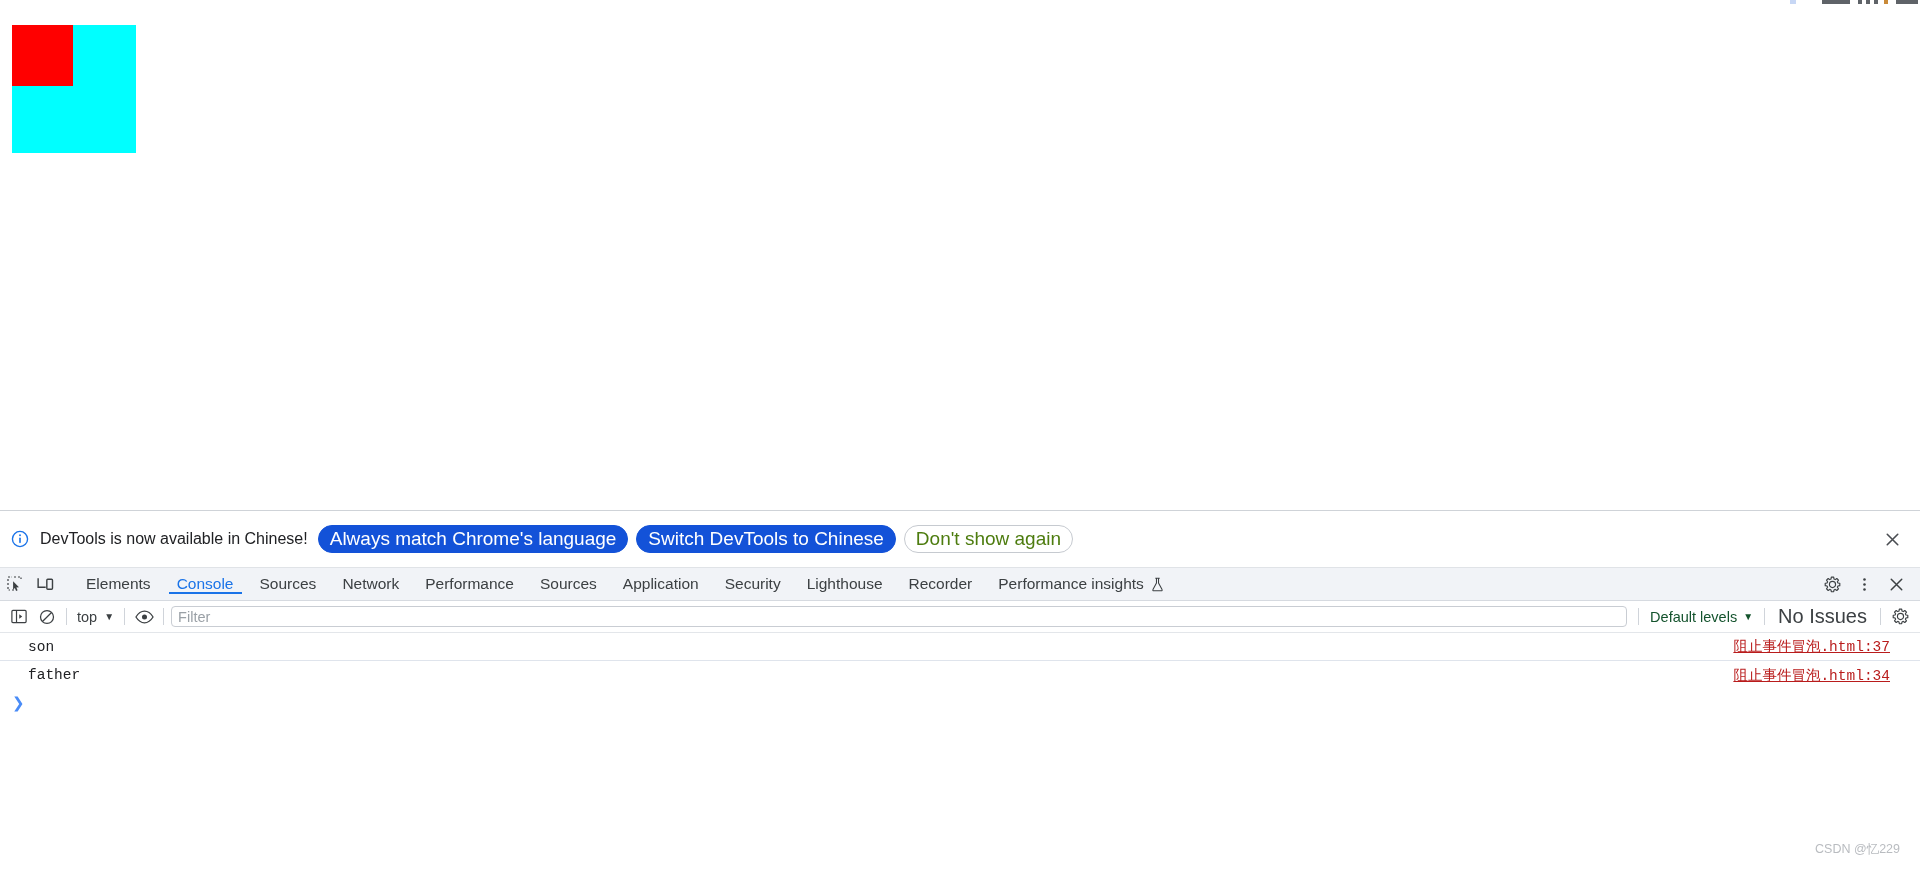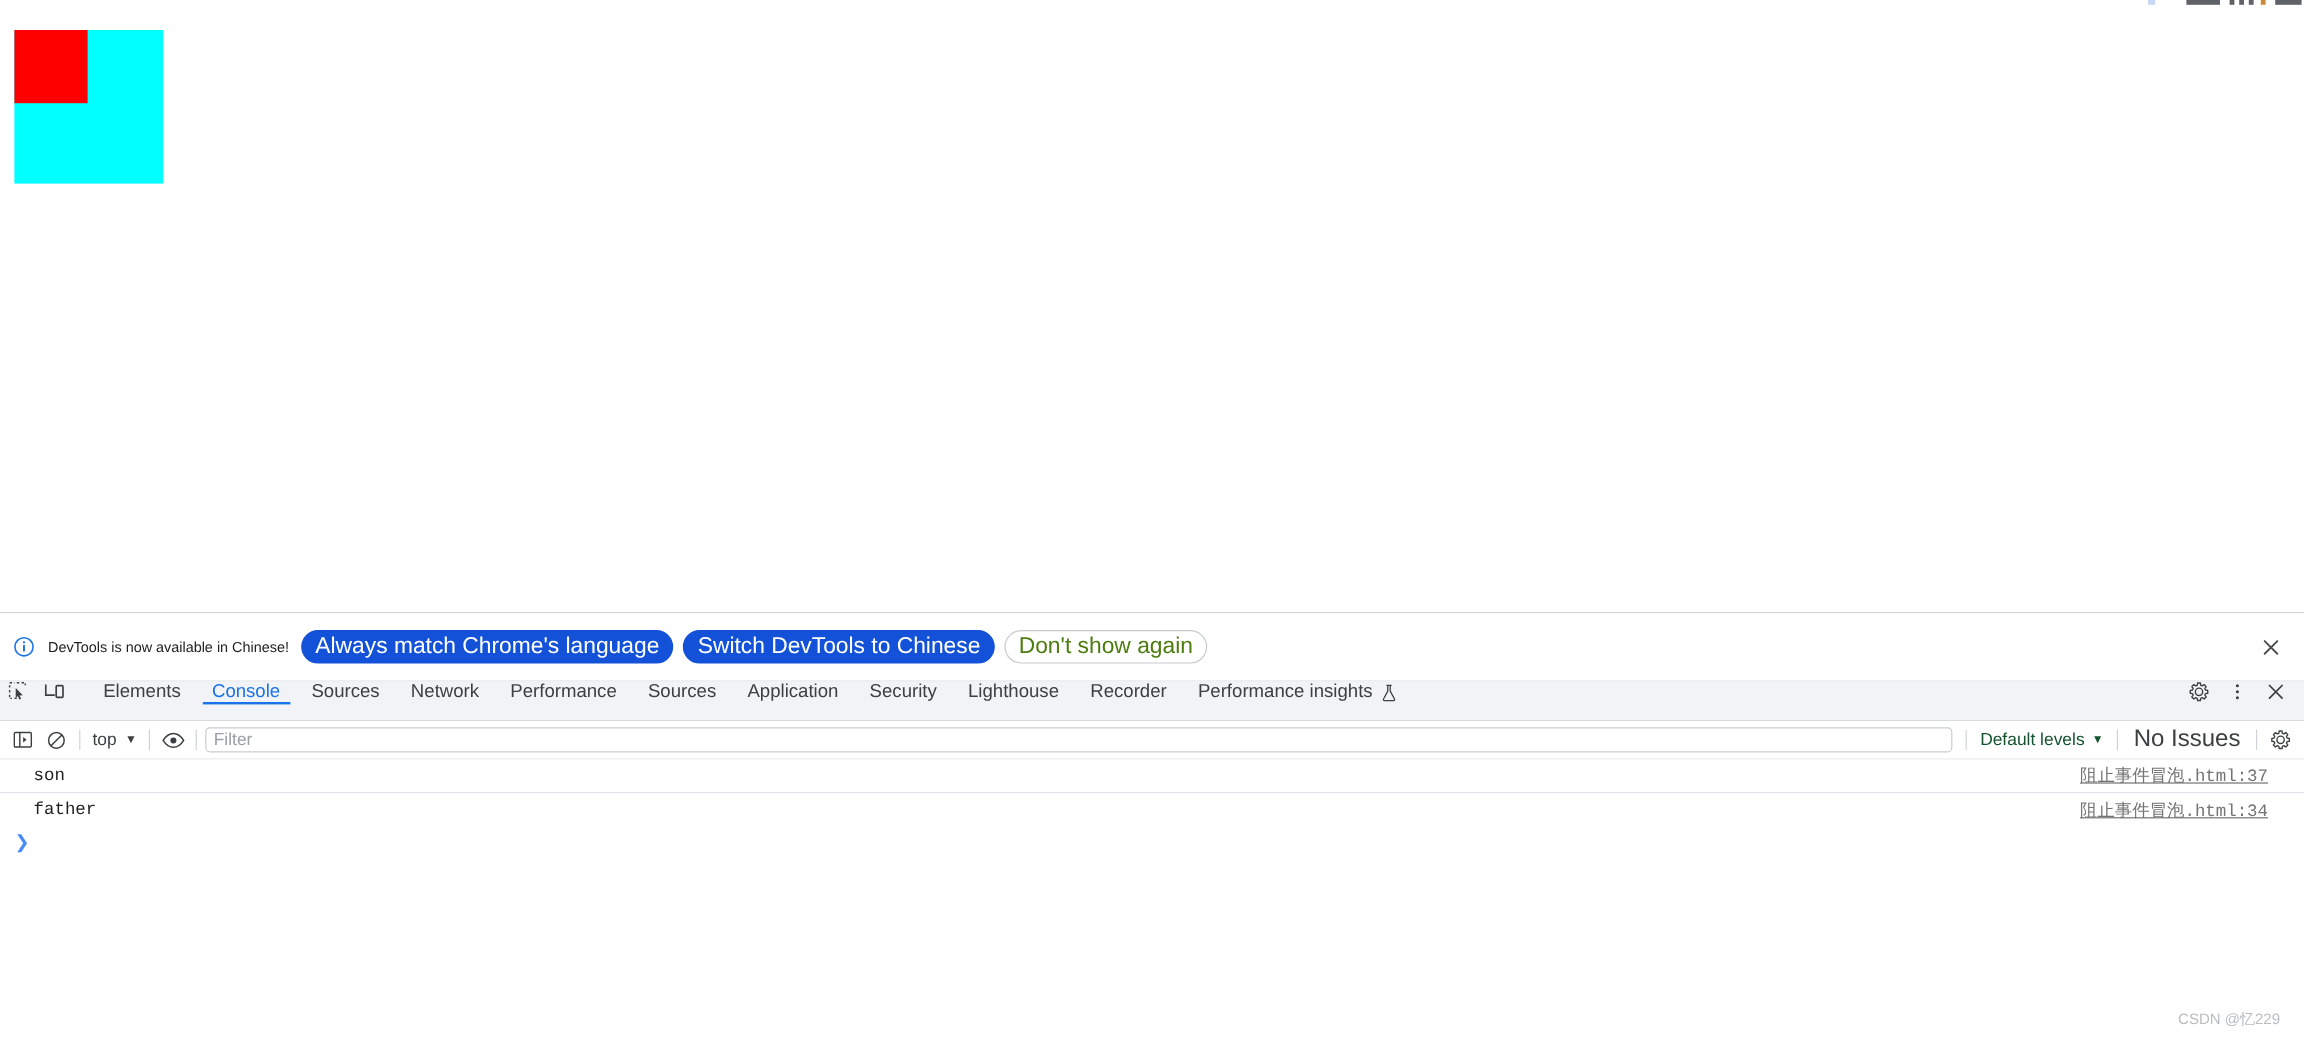--- a/index.html
+++ b/index.html
@@ -55,21 +55,21 @@
     align-items: center;
     padding: 0 14px 0 10px;
   }
   #infobar .info-icon {
     width: 20px; height: 20px;
     flex: 0 0 20px;
     margin-right: 10px;
     display: flex; align-items: center; justify-content: center;
   }
   #infobar .infobar-text {
-    font-size: 12px;
+    font-size: 16px;
     color: #202124;
     white-space: nowrap;
     margin-right: 10px;
   }
   .pill {
     display: inline-flex;
     align-items: center;
     height: 28px;
     padding: 0 11px;
     border-radius: 16px;
@@ -98,21 +98,21 @@
     cursor: pointer;
   }
 
   
   #tabbar {
     position: relative;
     height: 33px;
     background: #f1f3f7;
     border-bottom: 1px solid #d6dae0;
     display: flex;
-    align-items: flex-start;
+    align-items: center;
   }
   #tabbar .tb-icon {
     width: 30px;
     display: flex; align-items: center; justify-content: center;
     cursor: pointer;
   }
   #tabbar .tb-sep {
     width: 1px;
     margin: 7px 6px;
     background: #cdd2d9;
@@ -221,21 +221,21 @@
     padding-left: 28px;
     padding-right: 30px;
     border-bottom: 1px solid #dfe4ec;
     font-family: "Liberation Mono", monospace;
     font-size: 14.5px;
     color: #202124;
   }
   .console-row .msg { white-space: nowrap; }
   .console-row .src {
     margin-left: auto;
-    color: #737373;
+    color: #b91c1c;
     text-decoration: underline;
     white-space: nowrap;
     cursor: pointer;
     font-family: "Liberation Mono", monospace;
     font-size: 14.5px;
   }
   #prompt-row {
     display: flex;
     align-items: center;
     height: 26px;

